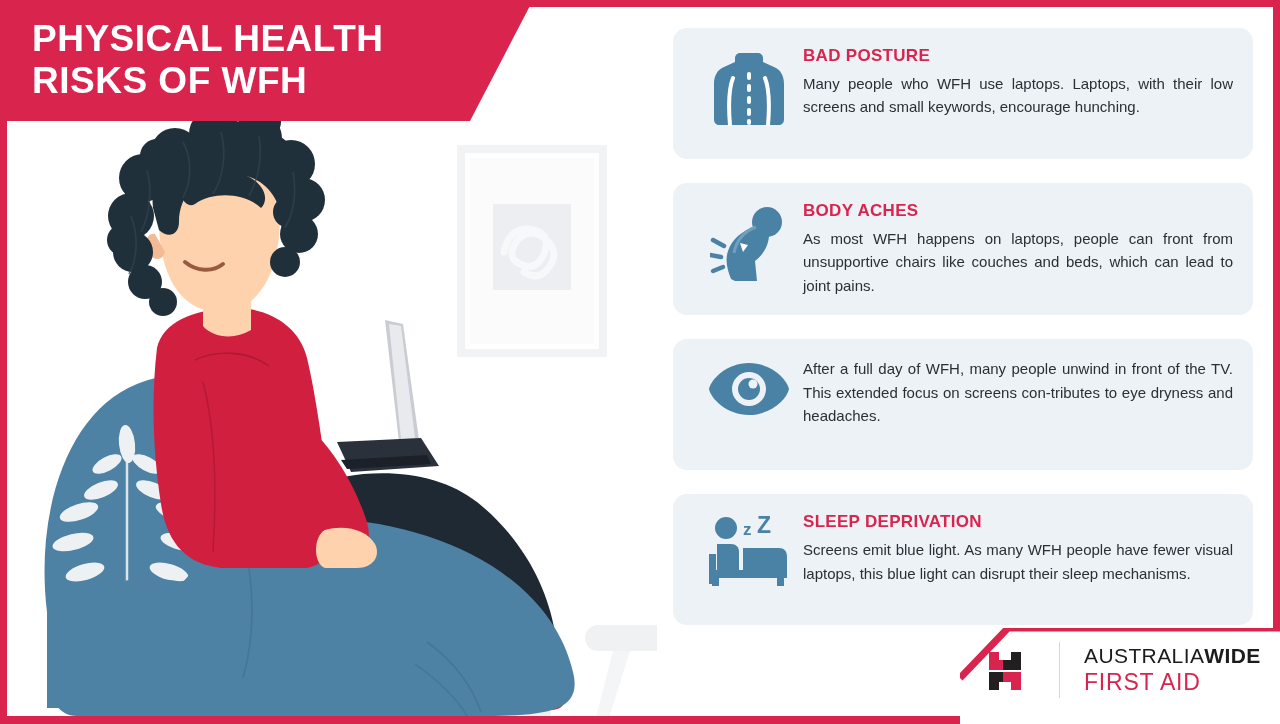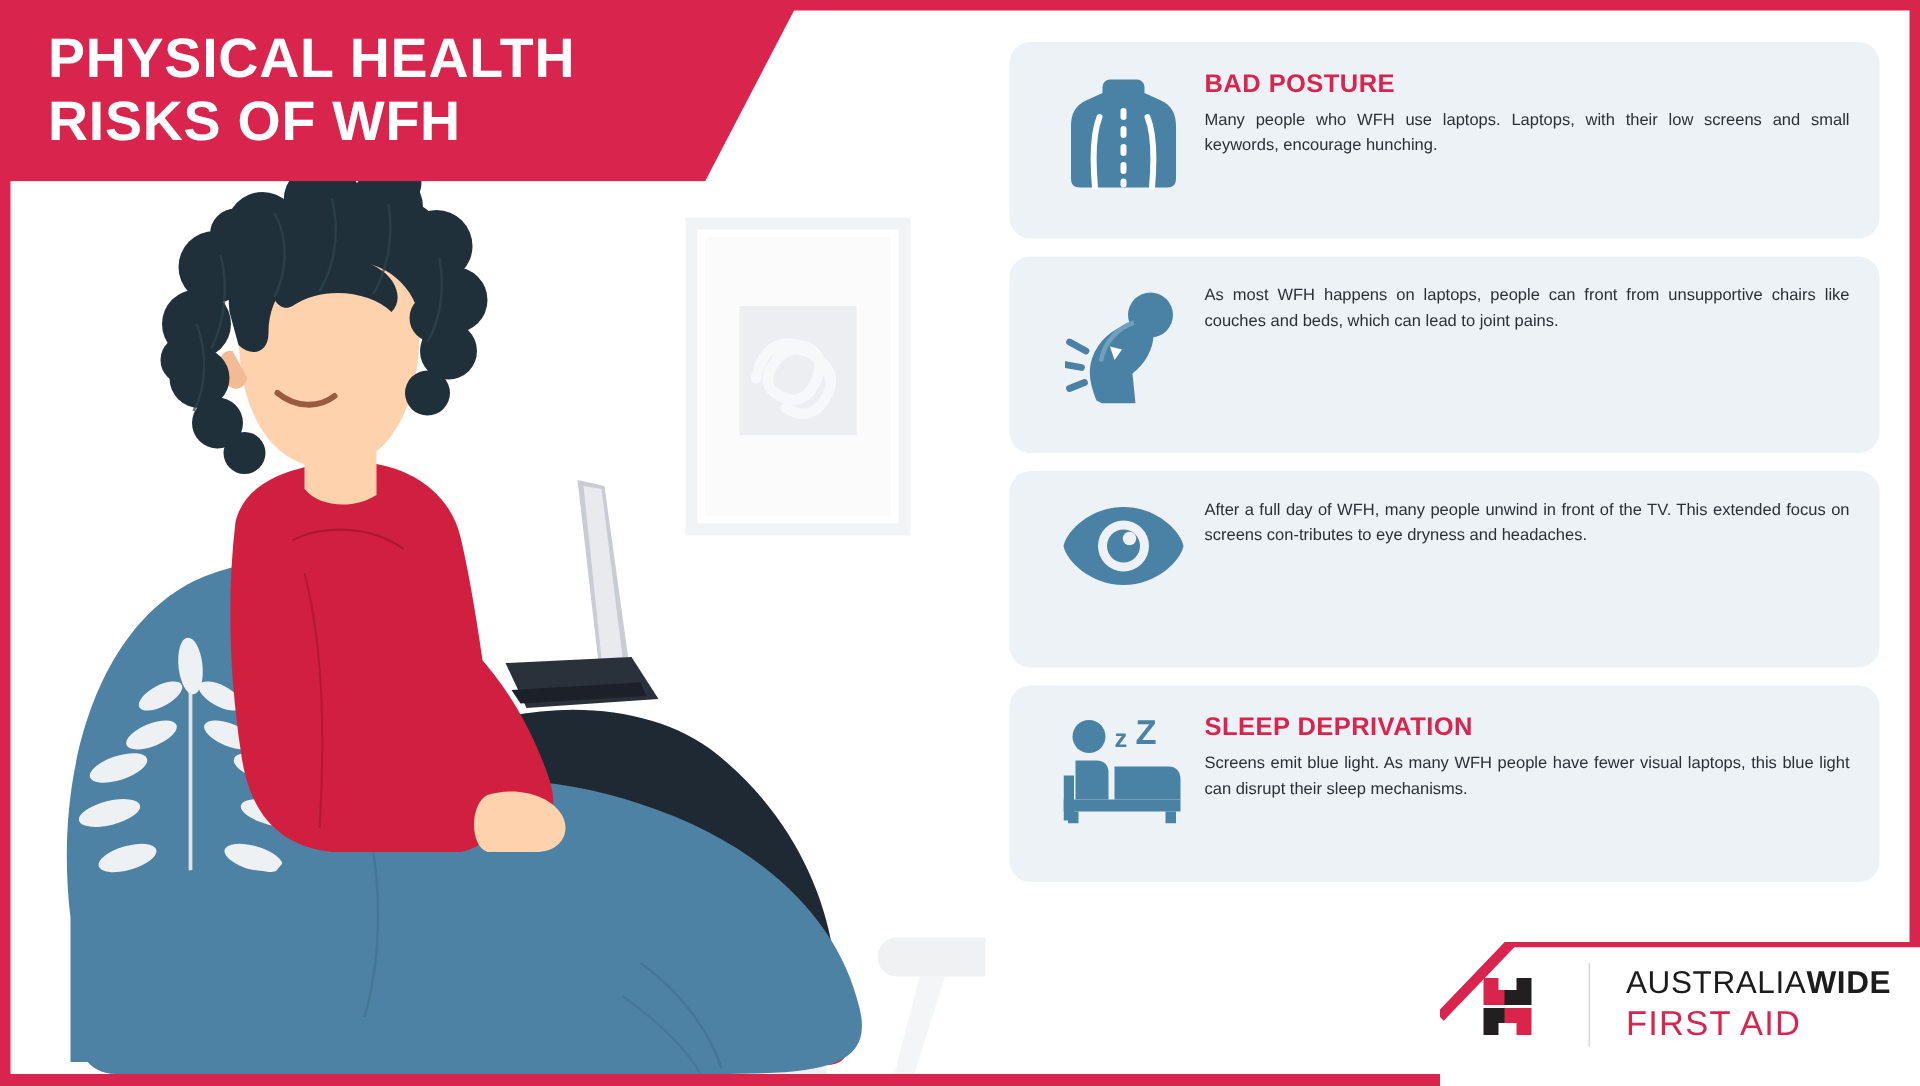--- a/index.html
+++ b/index.html
@@ -26,34 +26,34 @@
     color:#ffffff; font-size:37px; font-weight:bold; line-height:1.13;
     letter-spacing:0.5px; white-space:pre-line;
     z-index:4;
   }
 
   
   .stage { position:absolute; left:7px; top:112px; width:650px; height:604px; overflow:hidden; background:#ffffff; }
   .stage svg { display:block; }
 
   
-  .cards { position:absolute; left:673px; top:28px; width:580px; display:flex; flex-direction:column; gap:12px; }
+  .cards { position:absolute; left:673px; top:28px; width:580px; display:flex; flex-direction:column; gap:24px; }
   .card {
     display:flex; align-items:flex-start; gap:0;
     background:#edf2f7; border-radius:14px;
     padding:16px 20px 18px 22px; min-height:131px;
   }
   .card-icon { flex:0 0 108px; display:flex; align-items:center; justify-content:center; padding-top:6px; }
   .card-body { flex:1 1 auto; padding-top:2px; }
   .card-title {
     color:#d9254e; font-size:17px; font-weight:bold; letter-spacing:0.3px;
     margin-bottom:6px; text-transform:uppercase;
   }
   .card-text {
-    color:#2b2f36; font-size:11px; line-height:1.56; text-align:justify;
+    color:#2b2f36; font-size:15px; line-height:1.56; text-align:justify;
     font-family:"Liberation Sans", sans-serif;
   }
 
   
   .logo-block { position:absolute; right:7px; bottom:8px; width:320px; height:96px; z-index:5; background:#ffffff; }
   .logo-diag  { position:absolute; right:0; bottom:0; width:320px; height:96px; z-index:4; }
   .logo-inner { position:absolute; left:30px; top:22px; display:flex; align-items:center; gap:24px; z-index:6; }
   .logo-mark  { position:relative; width:52px; height:52px; flex:0 0 52px; }
   .logo-divider { width:1px; height:56px; background:#d4d8dd; }
   .logo-words { line-height:1.08; }
@@ -236,20 +236,21 @@
           <path d="M24 48 c2 -12 10 -22 22 -26" fill="none" stroke="#6fa0be" stroke-width="3"></path>
           <path d="M30 38 l8 2 l-5 7 z" fill="#ffffff"></path>
           <g stroke="#4a82a6" stroke-width="4.5" stroke-linecap="round">
             <path d="M14 41 L3 35"></path>
             <path d="M11 52 L0 50"></path>
             <path d="M13 62 L3 66"></path>
           </g>
         </svg>
       </div>
       <div class="card-body">
+        <div class="card-title">BODY ACHES</div>
         <div class="card-text">As most WFH happens on laptops, people can front from unsupportive chairs like couches and beds, which can lead to joint pains.</div>
       </div>
     </div>
 
     <div class="card">
       <div class="card-icon">
         <svg width="84" height="56" viewBox="0 0 84 56" xmlns="http://www.w3.org/2000/svg">
           <path d="M42 2 C64 2 80 18 82 28 C80 38 64 54 42 54 C20 54 4 38 2 28 C4 18 20 2 42 2 Z" fill="#4a82a6"></path>
           <circle cx="42" cy="28" r="17" fill="#eef2f7"></circle>
           <circle cx="42" cy="28" r="11" fill="#4a82a6"></circle>

